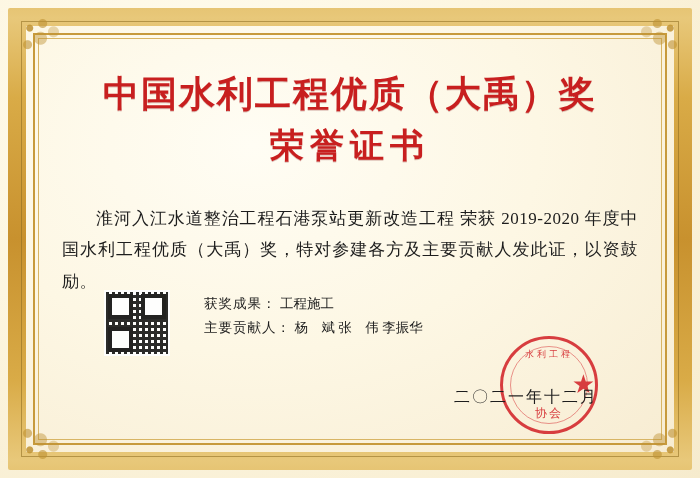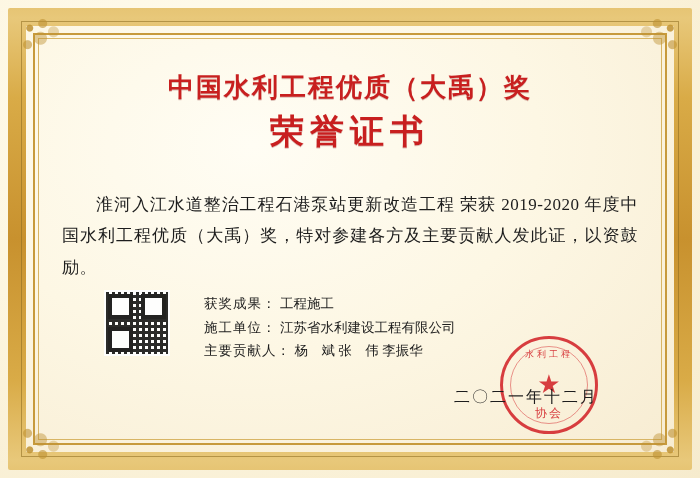--- a/index.html
+++ b/index.html
@@ -101,21 +101,21 @@
 
   .content {
     position: absolute;
     left: 44px; top: 44px; right: 44px; bottom: 44px;
     box-sizing: border-box;
   }
 
   .title-main {
     text-align: center;
     margin-top: 26px;
-    font-size: 26px;
+    font-size: 36px;
     letter-spacing: 2px;
     font-weight: bold;
     color: #c81f1f;
     text-shadow: 0 1px 0 rgba(120,20,20,0.25);
     font-family: "Liberation Serif", "DejaVu Serif", serif;
   }
   .title-sub {
     text-align: center;
     margin-top: 4px;
     font-size: 34px;
@@ -184,21 +184,21 @@
     position: absolute;
     right: 58px;
     top: 292px;
     width: 92px;
     height: 92px;
     border-radius: 50%;
     border: 3px solid #d3252a;
     opacity: 0.88;
     display: flex;
     align-items: center;
-    justify-content: center;
+    justify-content: flex-end;
   }
   .seal-star {
     color: #d3252a;
     font-size: 26px;
     line-height: 1;
   }
   .seal-text-top, .seal-text-bottom {
     position: absolute;
     width: 100%;
     text-align: center;
@@ -252,24 +252,20 @@
     <div class="qr">
       <div class="qr-bl"></div>
     </div>
 
     <div class="details">
       <div class="detail-row">
         <span class="detail-label">获奖成果：</span>
         <span class="detail-value">工程施工</span>
       </div>
       <div class="detail-row">
-        <span class="detail-label">施工单位：</span>
-        <span class="detail-value">江苏省水利建设工程有限公司</span>
-      </div>
-      <div class="detail-row">
         <span class="detail-label">主要贡献人：</span>
         <span class="detail-value">杨　斌 张　伟 李振华</span>
       </div>
     </div>
 
     <div class="seal">
       <div class="seal-inner-ring"></div>
       <div class="seal-text-top">水利工程</div>
       <div class="seal-star">★</div>
       <div class="seal-text-bottom">协会</div>

